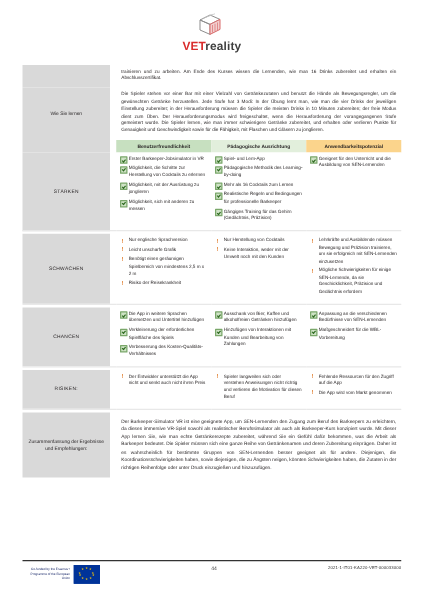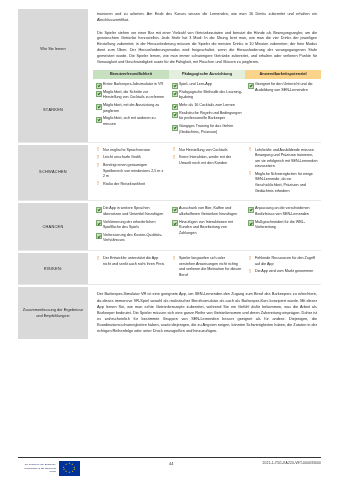--- a/index.html
+++ b/index.html
@@ -105,20 +105,41 @@
     position:absolute;color:#ffcc00;font-size:2.4px;line-height:2.4px;
   }
   .pageno{font-size:4px;color:#333;}
   .projno{font-size:3.4px;color:#333;letter-spacing:.1px;}
 </style>
 </head>
 <body>
 
 <div class="page">
 
+  <div class="header">
+    <div class="logo-mark">
+      <svg width="30" height="22" viewBox="0 0 60 44">
+        <g fill="none" stroke="#8d8d8d" stroke-width="1.6">
+          <path d="M10 14 L26 6 L42 13 L26 21 Z"></path>
+          <path d="M10 14 L10 30 L26 37 L26 21 Z"></path>
+        </g>
+        <path d="M26 21 L42 13 L42 29 L26 37 Z" fill="#f2cfcf" stroke="#d96b6b" stroke-width="1.6"></path>
+        <g stroke="#d96b6b" stroke-width="1.1" fill="none">
+          <path d="M30 22 L30 34"></path>
+            <path d="M34 20 L34 32"></path>
+            <path d="M38 18 L38 30"></path>
+        </g>
+        <g stroke="#bdbdbd" stroke-width="1.1" fill="none">
+          <path d="M14 12 L30 5"></path>
+            <path d="M18 10 L34 4"></path>
+        </g>
+      </svg>
+    </div>
+    <div class="logo-word"><span class="logo-vet">VET</span><span class="logo-rest">reality</span></div>
+  </div>
 
   <div class="tablewrap">
     <table>
       <colgroup>
         <col style="width:70px">
           <col style="width:5px">
         <col style="width:76px">
           <col style="width:76px">
           <col style="width:76px">
       </colgroup>

